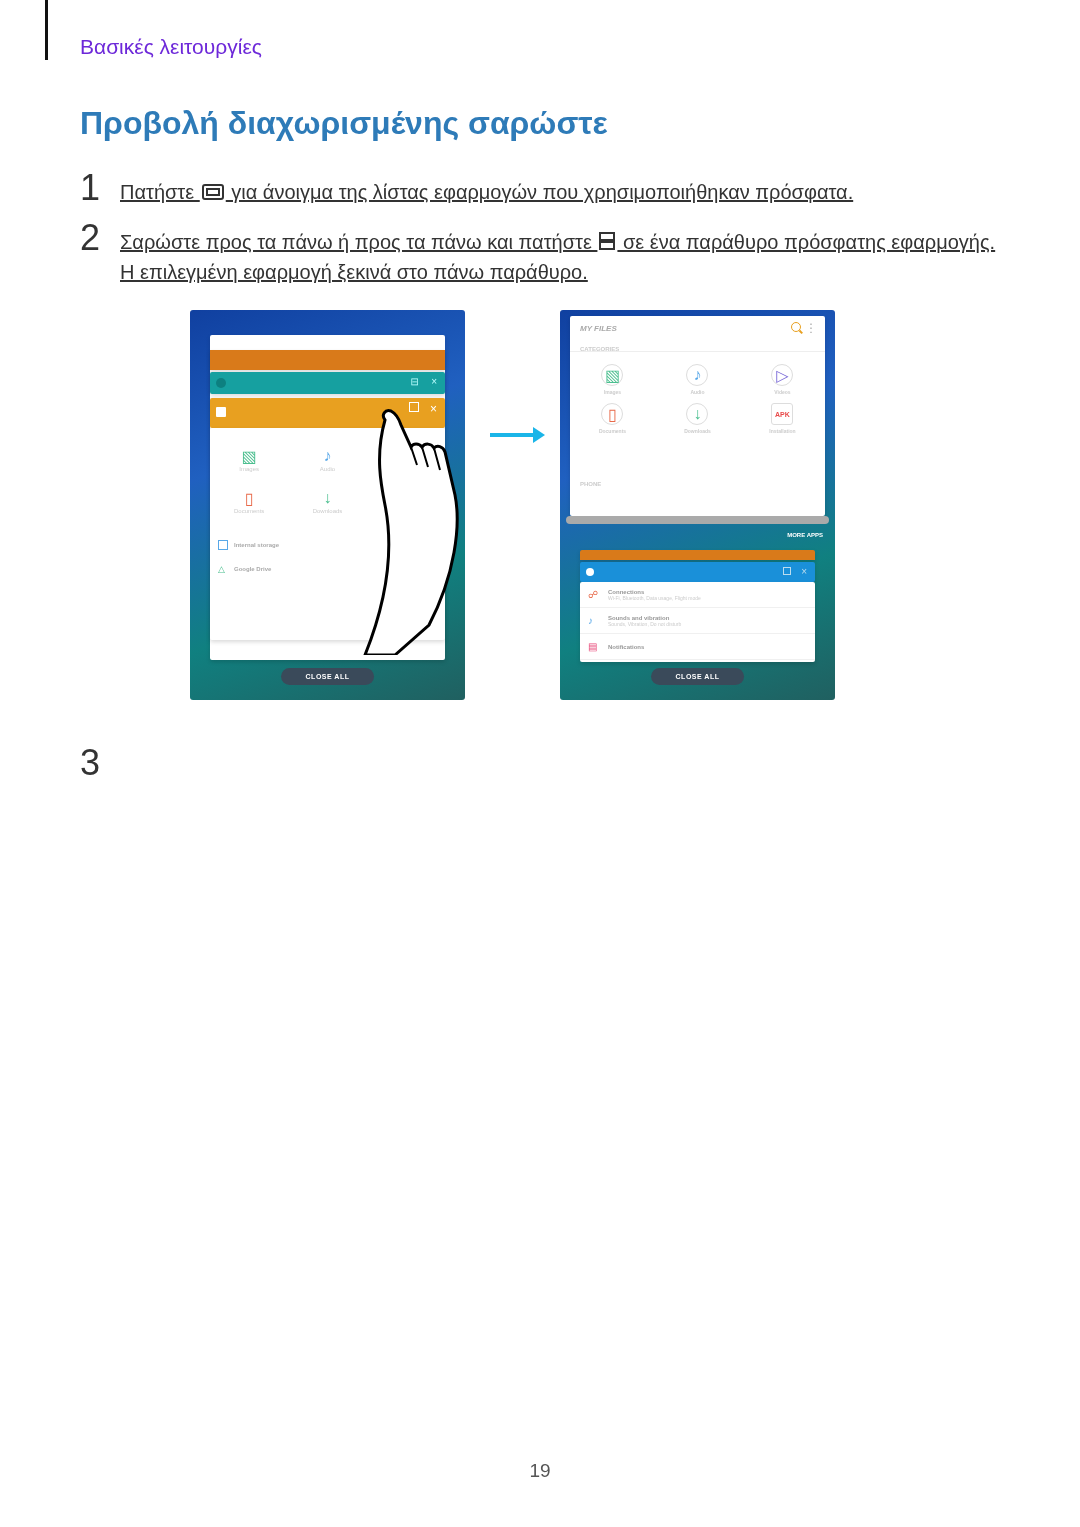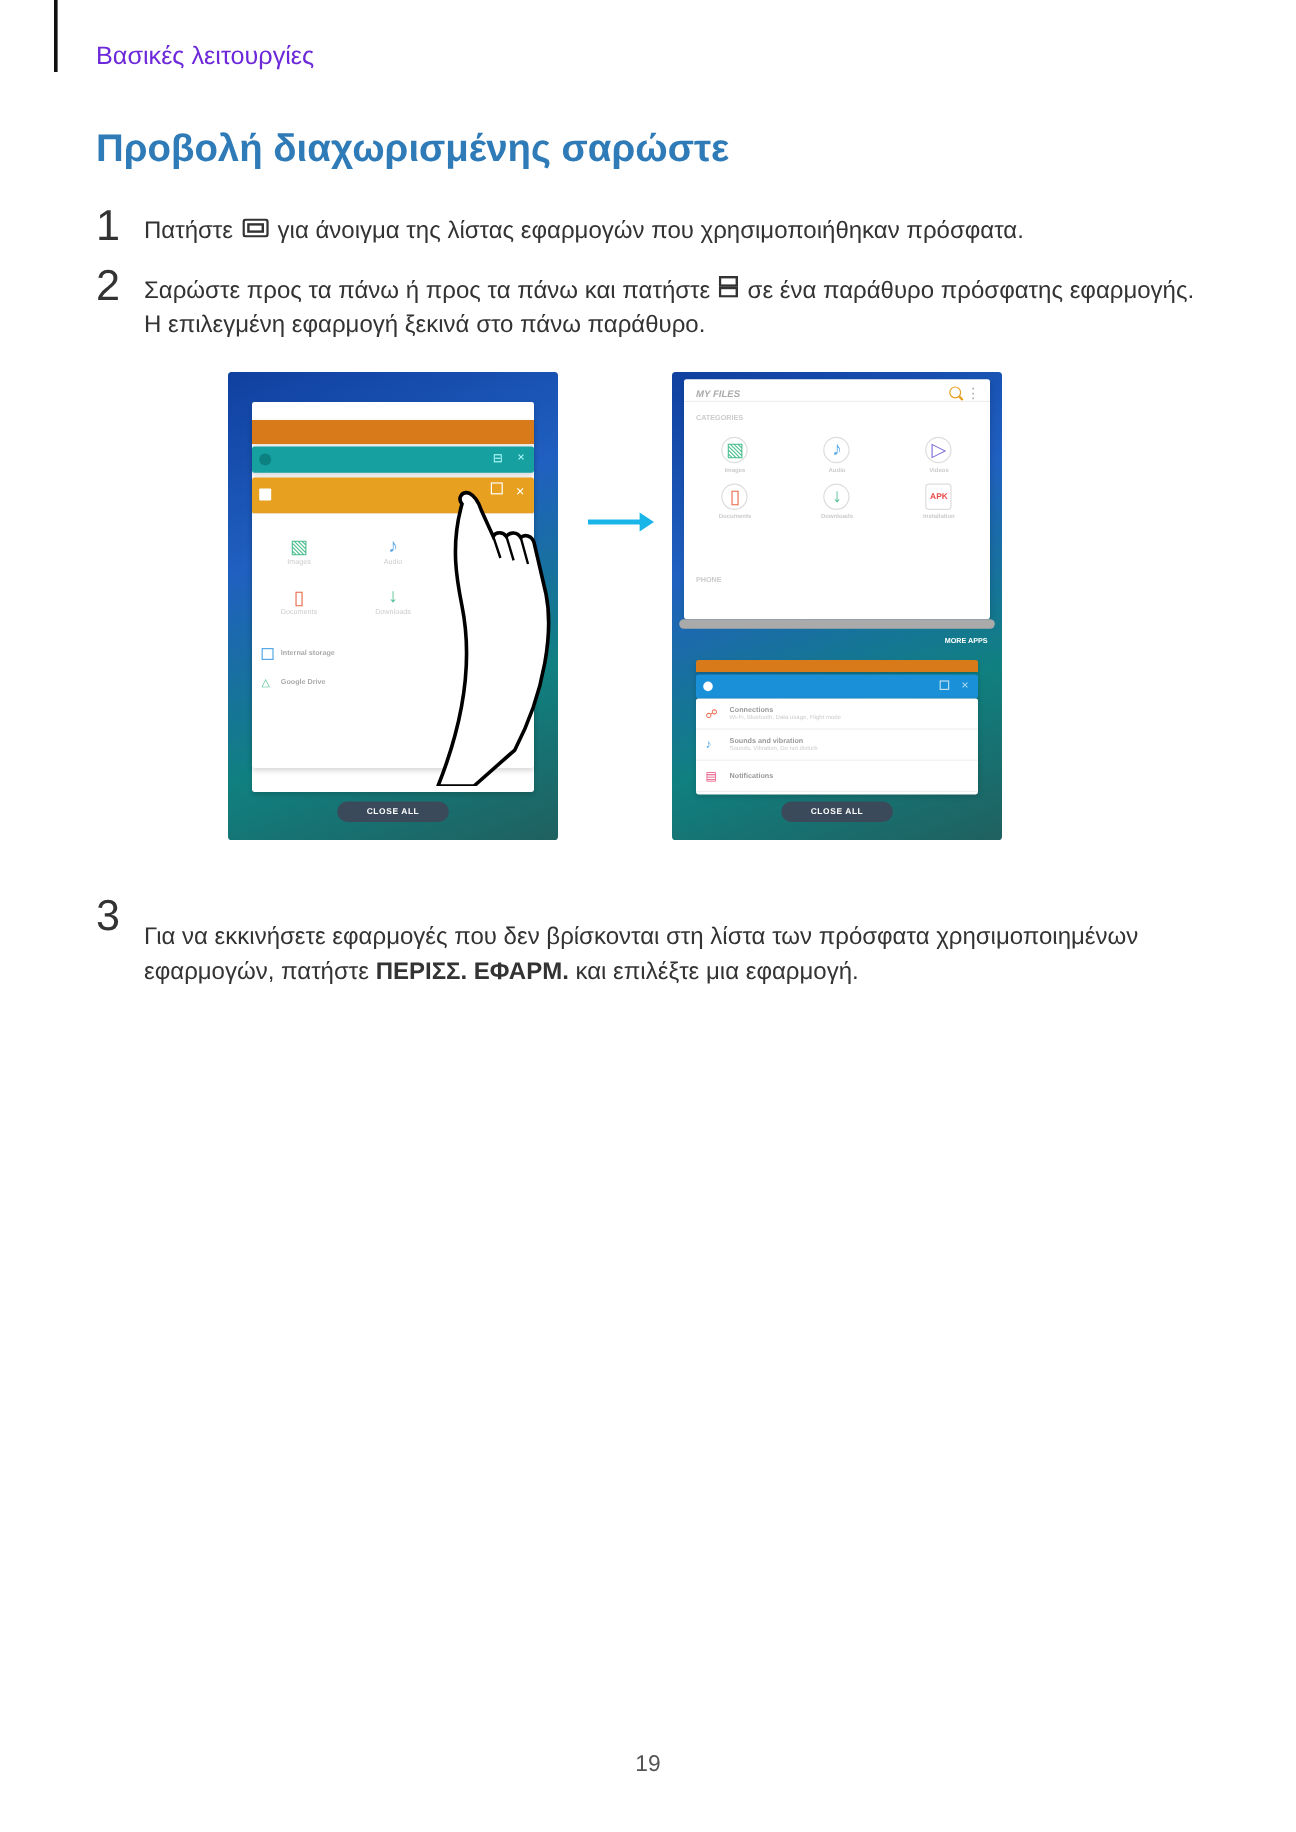--- a/index.html
+++ b/index.html
@@ -43,20 +43,21 @@
     font-weight: 400;
     width: 40px;
     flex-shrink: 0;
     line-height: 1;
   }
   .step-text {
     font-size: 20px;
     color: #333;
     line-height: 1.45;
     padding-top: 8px;
+    text-decoration: underline;
   }
   .inline-icon {
     display: inline-block;
     vertical-align: middle;
     margin: 0 2px;
   }
   .step1 { top: 170px; }
   .step2 { top: 220px; }
   .step3 { top: 745px; }
 
@@ -106,21 +107,21 @@
   .finger {
     position:absolute; left:165px; top:95px; width:130px; height:250px;
     pointer-events:none;
   }
   .arrow {
     position:absolute; left:300px; top:115px;
     width:55px; height:20px;
   }
   
   .r-top { left:10px; top:6px; right:10px; height:200px; background:#fff; }
-  .r-top-header { position:absolute;left:0;right:0;top:0;height:19px;border-bottom:1px solid #eee;}
+  .r-top-header { position:absolute;left:0;right:0;top:0;height:36px;border-bottom:1px solid #eee;}
   .r-top-header .t { font-size:8px;font-weight:bold;color:#aaa;position:absolute;left:10px;top:8px;font-style:italic;}
   .r-top-header .s { position:absolute;right:24px;top:6px;width:10px;height:10px;border:1.5px solid #e8a020;border-radius:50%;}
   .r-top-header .s::after{content:"";position:absolute;width:4px;height:1.5px;background:#e8a020;transform:rotate(45deg);right:-3px;bottom:-1px;}
   .r-top-header .m { position:absolute;right:8px;top:5px;color:#aaa;font-size:12px;}
   .r-cat-label{position:absolute;left:10px;top:30px;font-size:6px;color:#ccc;font-weight:bold;}
   .r-grid{position:absolute;left:0;right:0;top:48px;display:flex;flex-wrap:wrap;}
   .r-grid .cell{width:33.33%;display:flex;flex-direction:column;align-items:center;margin-bottom:8px;}
   .r-grid .ic{width:22px;height:22px;border-radius:50%;border:1px solid #ddd;display:flex;align-items:center;justify-content:center;margin-bottom:3px;}
   .r-grid .cl{font-size:5px;color:#ccc;font-weight:bold;}
   .r-ph{position:absolute;left:10px;top:165px;font-size:6px;color:#ccc;font-weight:bold;}
@@ -303,19 +304,16 @@
           </div>
         </div>
     </div>
     <div class="close-all-btn">CLOSE ALL</div>
   </div>
 </div>
 
 <div class="step step3">
   <div class="step-num">3</div>
   <div class="step-text">
-    <p style="margin-top:14px;">
-      <span>Για να εκκινήσετε εφαρμογές που δεν βρίσκονται στη λίστα των πρόσφατα χρησιμοποιημένων εφαρμογών, πατήστε </span><b>ΠΕΡΙΣΣ. ΕΦΑΡΜ.</b><span> και επιλέξτε μια εφαρμογή.</span>
-    </p>
   </div>
 </div>
 
 <div class="pg-num">19</div>
 
 </body></html>

